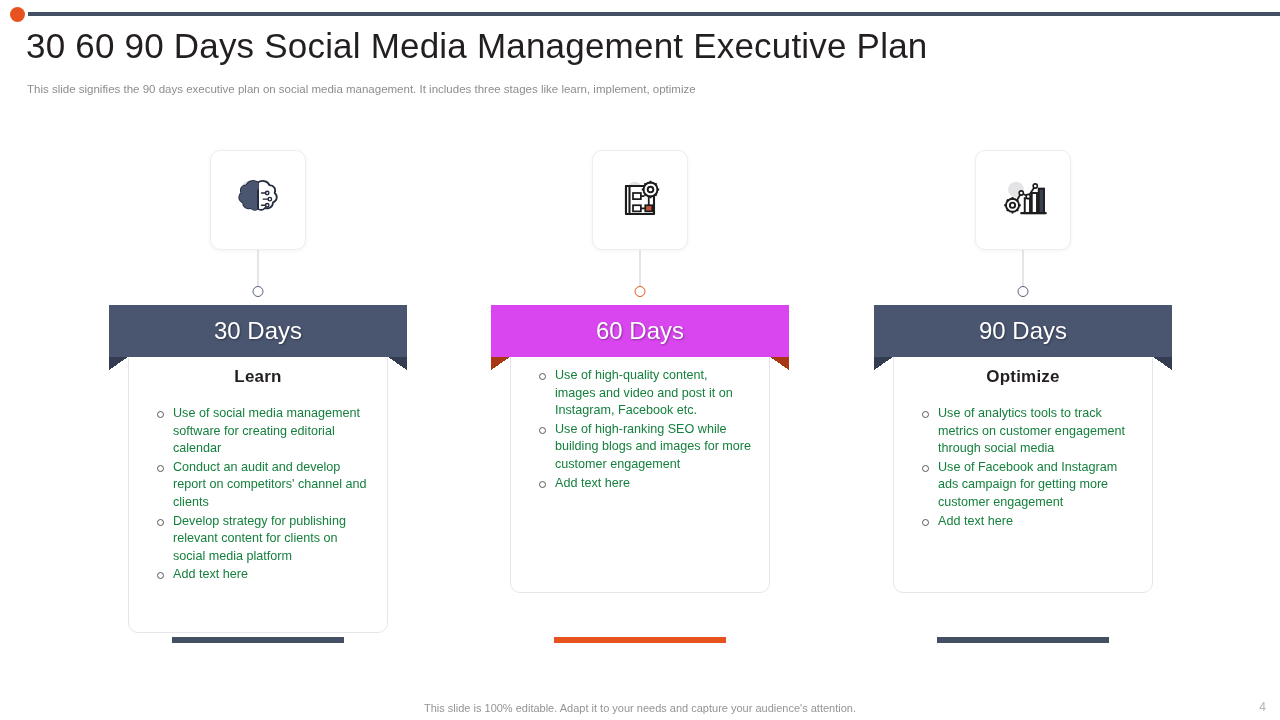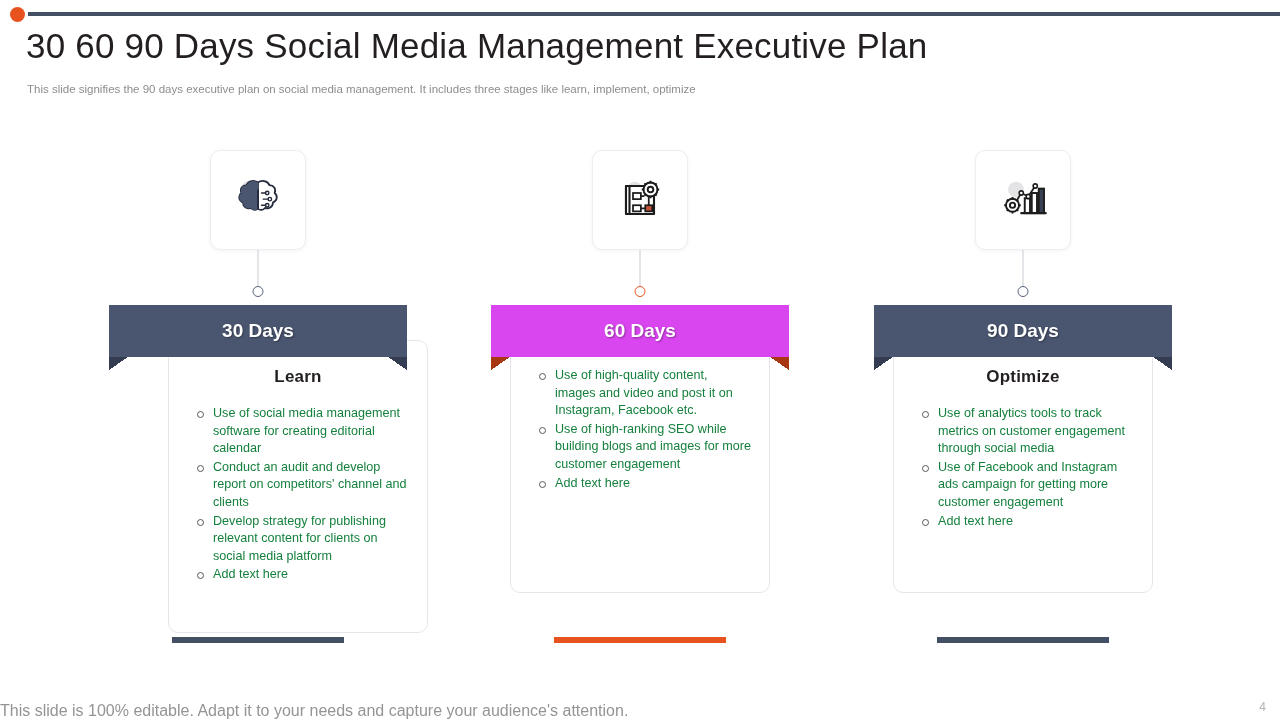--- a/index.html
+++ b/index.html
@@ -64,21 +64,21 @@
     transform: translateX(-50%);
   }
   .conn-dot.accent { border-color: #e8521f; }
 
   
   .ribbon {
     position: absolute; top: 155px; left: -19px;
     width: 298px; height: 52px;
     background: #4a5570; color: #ffffff;
     display: flex; align-items: center; justify-content: center;
-    font-size: 19px; font-weight: bold;
+    font-size: 24px; font-weight: normal;
     text-shadow: 1px 1px 2px rgba(0,0,0,0.35);
     z-index: 3;
   }
   .ribbon.accent { background: #d946ef; text-align: right; }
   .ribbon-fold-l, .ribbon-fold-r {
     position: absolute; top: 52px; width: 19px; height: 13px;
   }
   .ribbon-fold-l { left: 0;  background: linear-gradient(to bottom right, #333c51 50%, transparent 50%); }
   .ribbon-fold-r { right: 0; background: linear-gradient(to bottom left,  #333c51 50%, transparent 50%); }
   .ribbon.accent .ribbon-fold-l { background: linear-gradient(to bottom right, #a83714 50%, transparent 50%); }
@@ -86,21 +86,21 @@
 
   
   .card {
     position: absolute; top: 190px; left: 0;
     width: 260px;
     background: #ffffff;
     border: 1px solid #e4e6ea; border-radius: 10px;
     padding: 26px 14px 14px 14px;
     z-index: 1;
   }
-  .card-1 { min-height: 293px; margin-left: 40px; }
+  .card-1 { min-height: 293px; }
   .card-2 { min-height: 253px; }
   .card-3 { min-height: 253px; }
 
   .card-head {
     text-align: center; font-size: 17px; font-weight: bold;
     color: #231f20; margin-bottom: 18px; letter-spacing: 0.2px;
   }
 
   ul.bullets { list-style: none; padding: 0 4px 0 10px; }
   ul.bullets li {
@@ -119,21 +119,21 @@
   
   .bottom-bar {
     position: absolute; left: 50%; transform: translateX(-50%);
     width: 172px; height: 6px; background: #434f63; z-index: 4;
   }
   .bottom-bar.accent { background: #e8521f; }
 
   
   .footer-note {
     position: absolute; left: 0; top: 702px; width: 1280px;
-    font-size: 16px; color: #949494;
+    text-align: center; font-size: 11px; color: #949494;
   }
   .page-num {
     position: absolute; right: 14px; top: 700px;
     font-size: 12px; color: #b4b4b4;
   }
 </style>
 </head>
 <body>
 
 <div class="slide">

